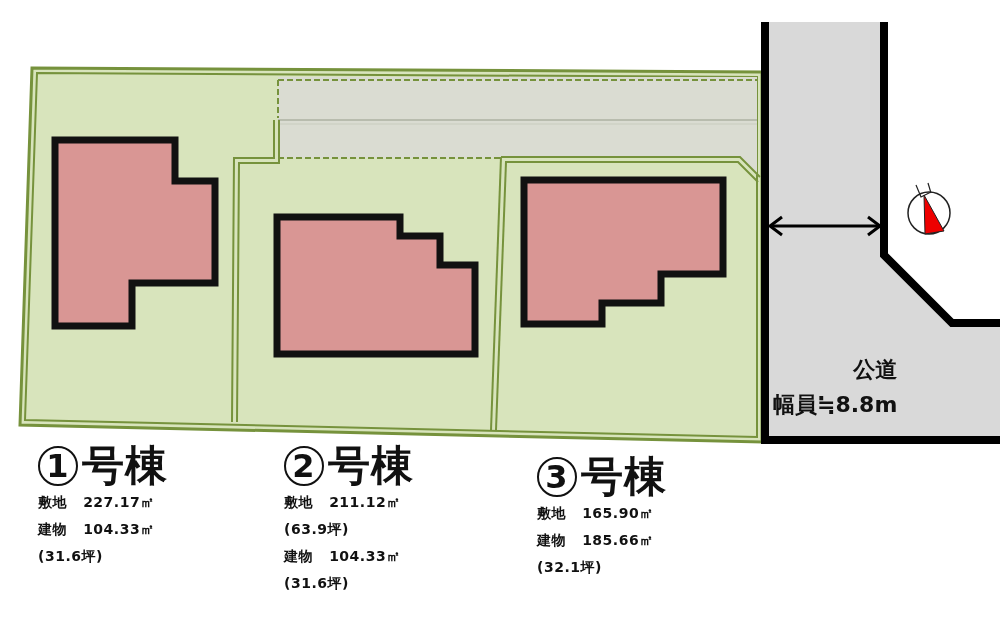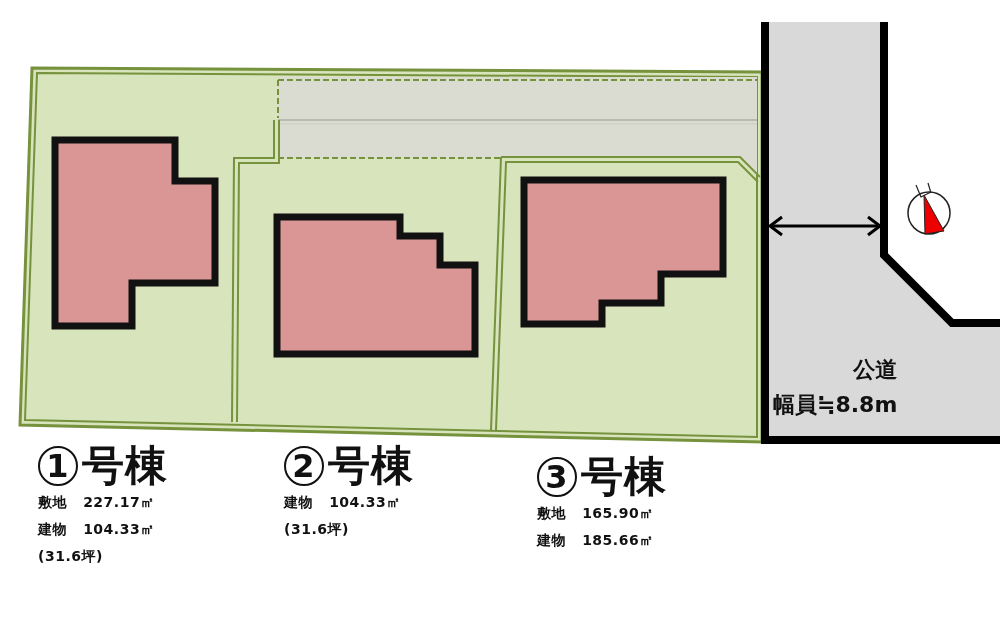--- a/index.html
+++ b/index.html
@@ -73,29 +73,32 @@
   <div class="lot-line"><span>敷地</span>   <span>227.17㎡</span></div>
   <div class="lot-line"><span>建物</span>   <span>104.33㎡</span></div>
   <div class="lot-line">(31.6坪)</div>
 </div>
 
 <div class="label-block" style="left:284px; top:443px;">
   <div class="lot-title">
     <span class="lot-num">2</span>
     <span>号棟</span>
   </div>
+  <div class="lot-line"><span>敷地</span>   <span>211.12㎡</span></div>
+  <div class="lot-line">(63.9坪)</div>
   <div class="lot-line"><span>建物</span>   <span>104.33㎡</span></div>
   <div class="lot-line">(31.6坪)</div>
 </div>
 
 <div class="label-block" style="left:537px; top:454px;">
   <div class="lot-title">
     <span class="lot-num">3</span>
     <span>号棟</span>
   </div>
   <div class="lot-line"><span>敷地</span>   <span>165.90㎡</span></div>
   <div class="lot-line"><span>建物</span>   <span>185.66㎡</span></div>
+  <div class="lot-line">(32.1坪)</div>
 </div>
 
 <div class="road-label">
   <div>公道</div>
   <div>幅員≒8.8m</div>
 </div>
 
 </body></html>

